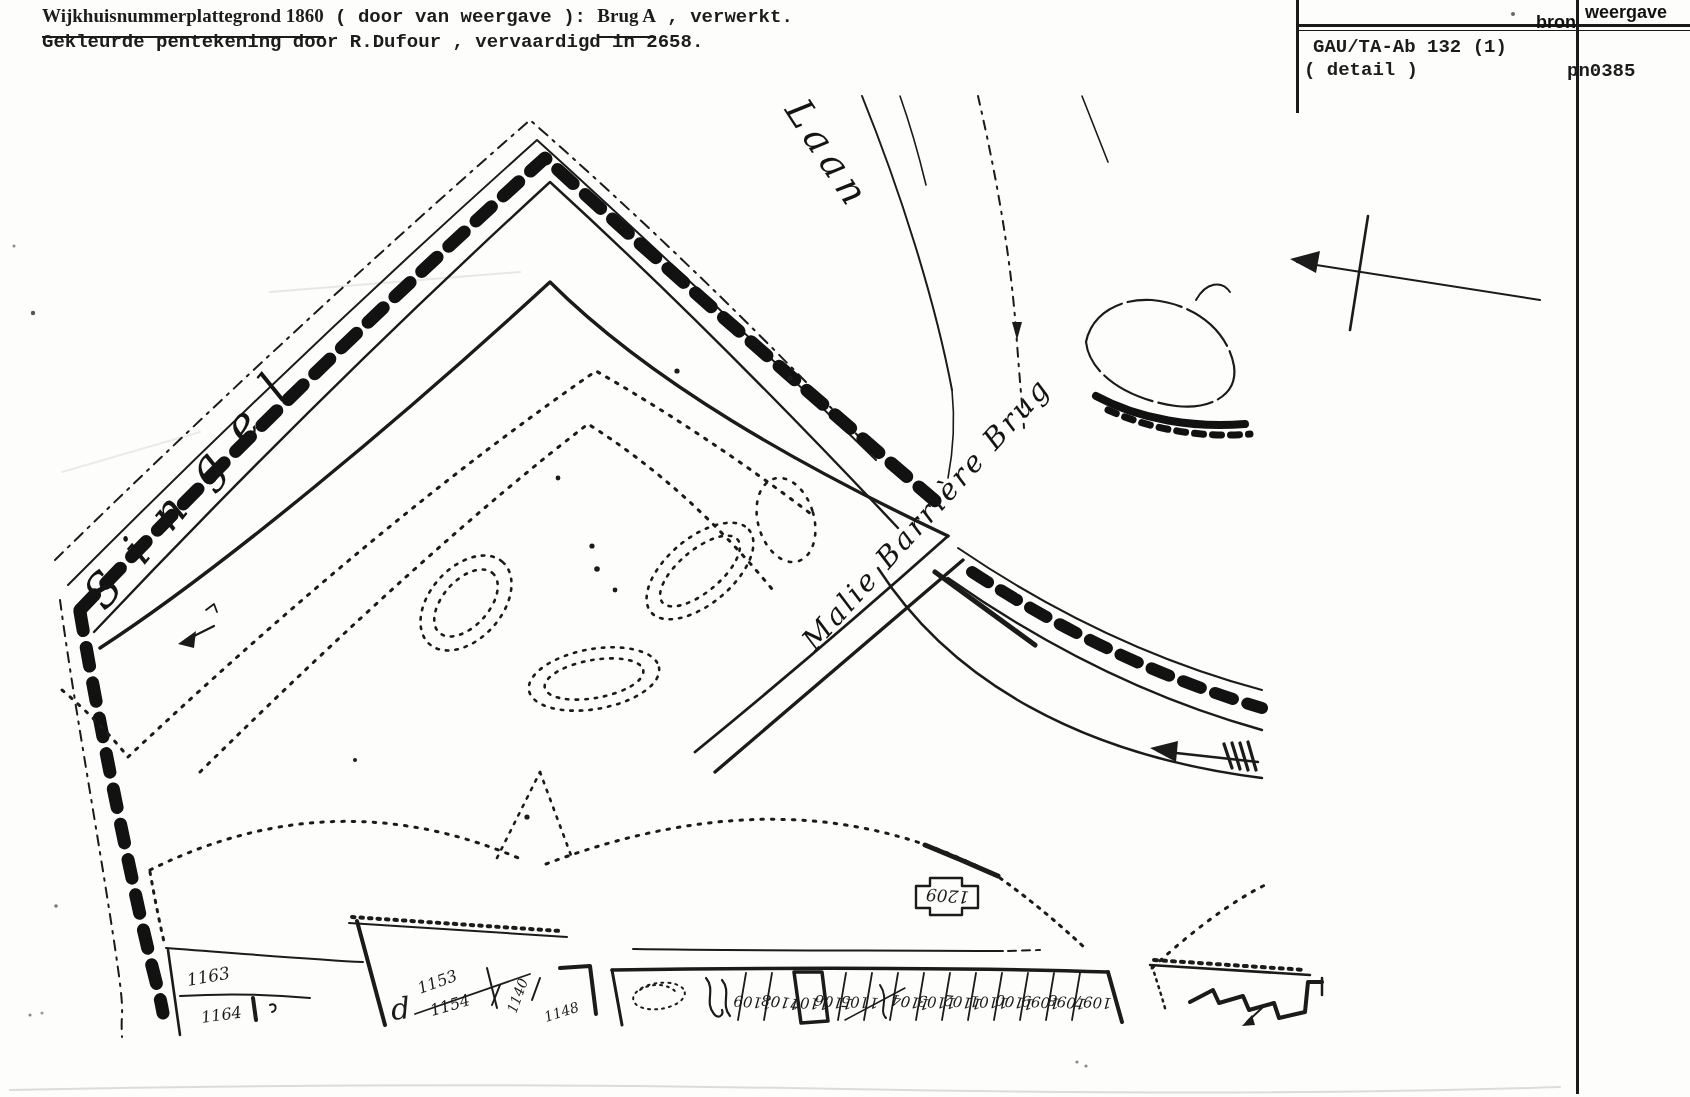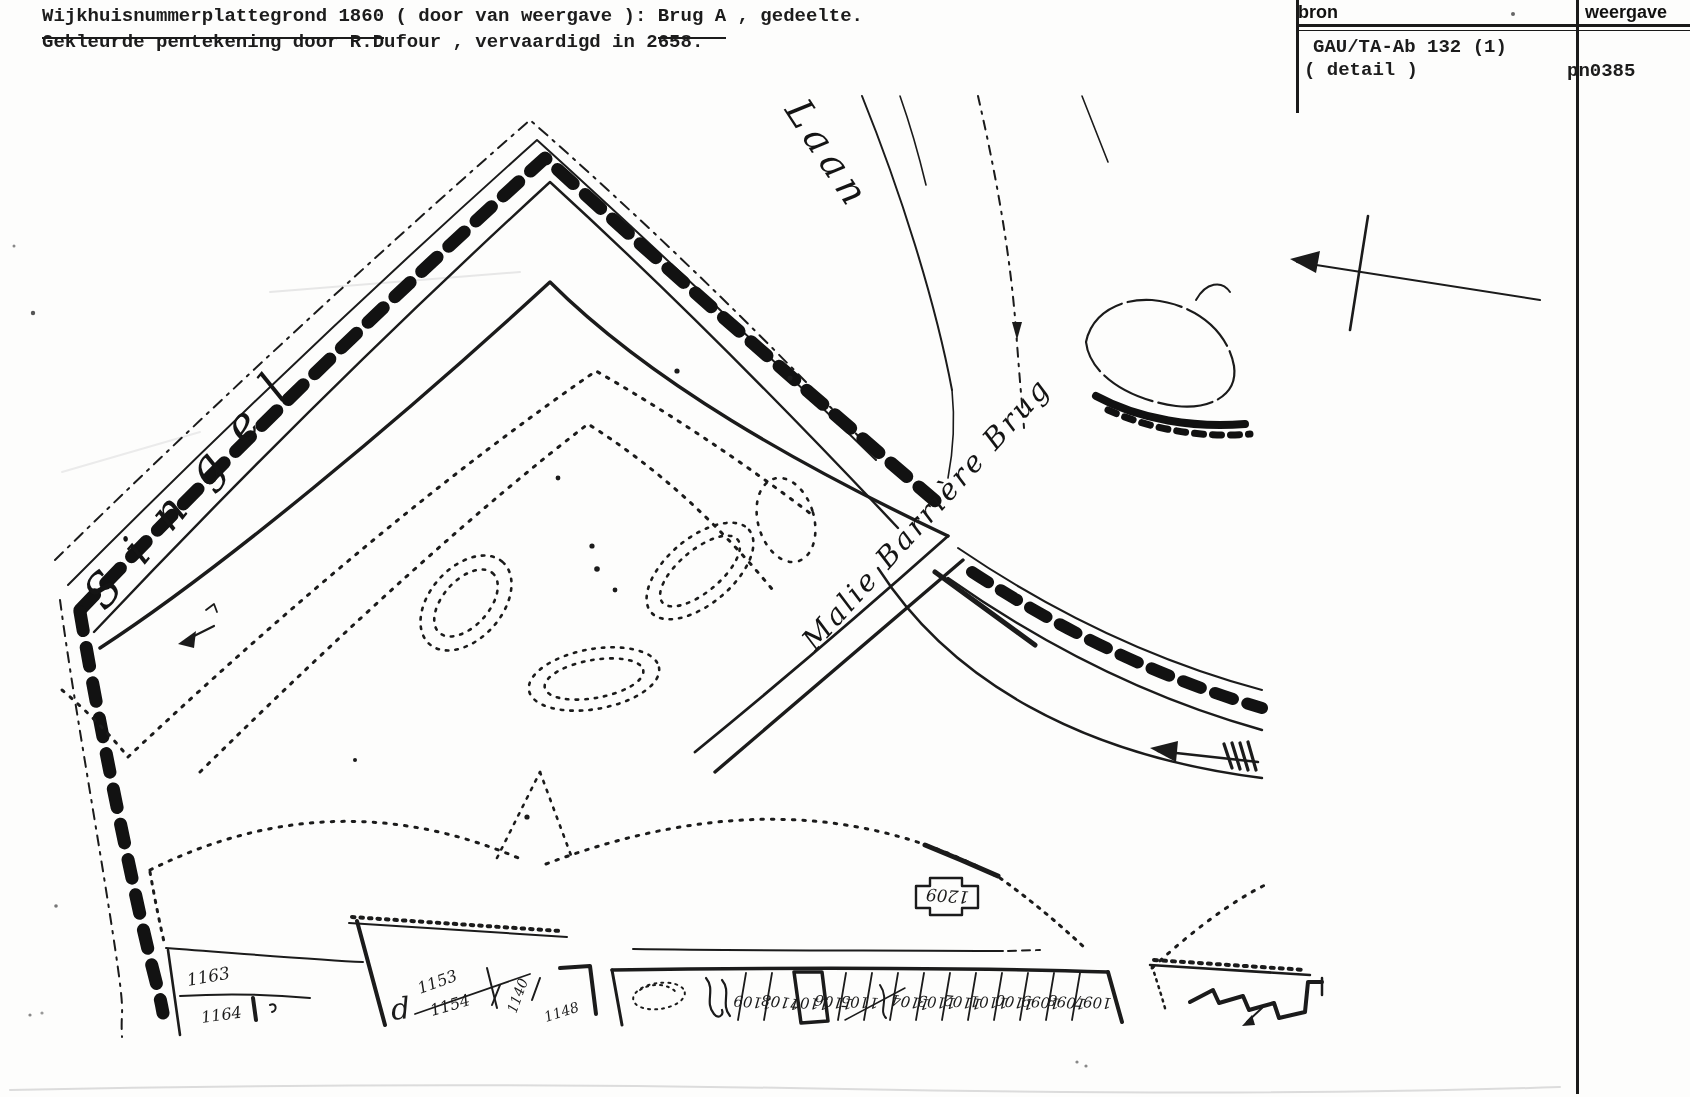--- a/index.html
+++ b/index.html
@@ -3,21 +3,21 @@
 <meta charset="utf-8">
 <style>
   html,body{margin:0;padding:0;}
   body{
     width:1690px;height:1097px;position:relative;background:#fdfdfc;overflow:hidden;
     font-family:"Liberation Mono","DejaVu Sans Mono",monospace;color:#1a1a1a;
   }
   .typew{font-family:"Liberation Mono","DejaVu Sans Mono",monospace;font-weight:bold;
          font-size:19px;letter-spacing:0;color:#1c1c1c;white-space:pre;}
   .hdr{position:absolute;left:42px;}
-  .u{border-bottom:2.5px solid #1c1c1c;padding-bottom:10px;}
+  .u{border-bottom:2.5px solid #1c1c1c;padding-bottom:10px;font-family:Liberation Serif, serif;}
   .tbl-line{position:absolute;background:#1a1a1a;}
   .col-label{position:absolute;font-family:"Liberation Sans","DejaVu Sans",sans-serif;
              font-weight:bold;font-size:18px;color:#111;}
   .cell{position:absolute;font-family:Liberation Mono, monospace;}
   svg text{user-select:none;}
   .script{font-family:"DejaVu Serif","Liberation Serif",serif;font-style:italic;fill:#141414;}
   .hand{font-family:"DejaVu Serif","Liberation Serif",serif;font-style:italic;fill:#1b1b1b;}
 </style>
 </head>
 <body>
@@ -243,28 +243,28 @@
       <text class="hand" transform="translate(989,997) rotate(183)">1101</text>
       <text class="hand" transform="translate(1015,997) rotate(188)">1100</text>
       <text class="hand" transform="translate(1041,997) rotate(185)">1099</text>
       <text class="hand" transform="translate(1067,997) rotate(187)">1098</text>
       <text class="hand" transform="translate(1093,997) rotate(184)">1097</text>
     </g>
     <text class="hand" transform="translate(392,1020) rotate(-6)" font-size="30">d</text>
   </g>
 </svg>
 
-<div class="hdr typew" style="top:5px"><span class="u">Wijkhuisnummerplattegrond 1860</span><span> ( door van weergave ): </span><span class="u">Brug A</span><span> , gedeelte.</span></div>
+<div class="hdr typew" style="top:5px"><span class="u">Wijkhuisnummerplattegrond 1860</span><span> ( door van weergave ): </span><span class="u">Brug A</span><span> , verwerkt.</span></div>
 <div class="hdr typew" style="top:31px">Gekleurde pentekening door R.Dufour , vervaardigd in 2658.</div>
 
 <div>
   <div class="tbl-line" style="left:1296px;top:0;width:2.5px;height:113px"></div>
   <div class="tbl-line" style="left:1576px;top:0;width:2.5px;height:1094px"></div>
   <div class="tbl-line" style="left:1296px;top:24px;width:394px;height:2.5px"></div>
   <div class="tbl-line" style="left:1296px;top:29.5px;width:394px;height:1.5px"></div>
 
-  <div class="col-label" style="left:1298px;top:2px;width:278px;text-align:left">bron</div>
+  <div class="col-label" style="left:1298px;top:12px;width:278px;text-align:right">bron</div>
   <div class="col-label" style="left:1585px;top:2px">weergave</div>
 
   <div class="cell typew" style="left:1313px;top:36px">GAU/TA-Ab 132 (1)</div>
   <div class="cell typew" style="left:1304px;top:59px">( detail )</div>
   <div class="cell typew" style="left:1567px;top:60px">pn0385</div>
 </div>
 
 </body></html>

